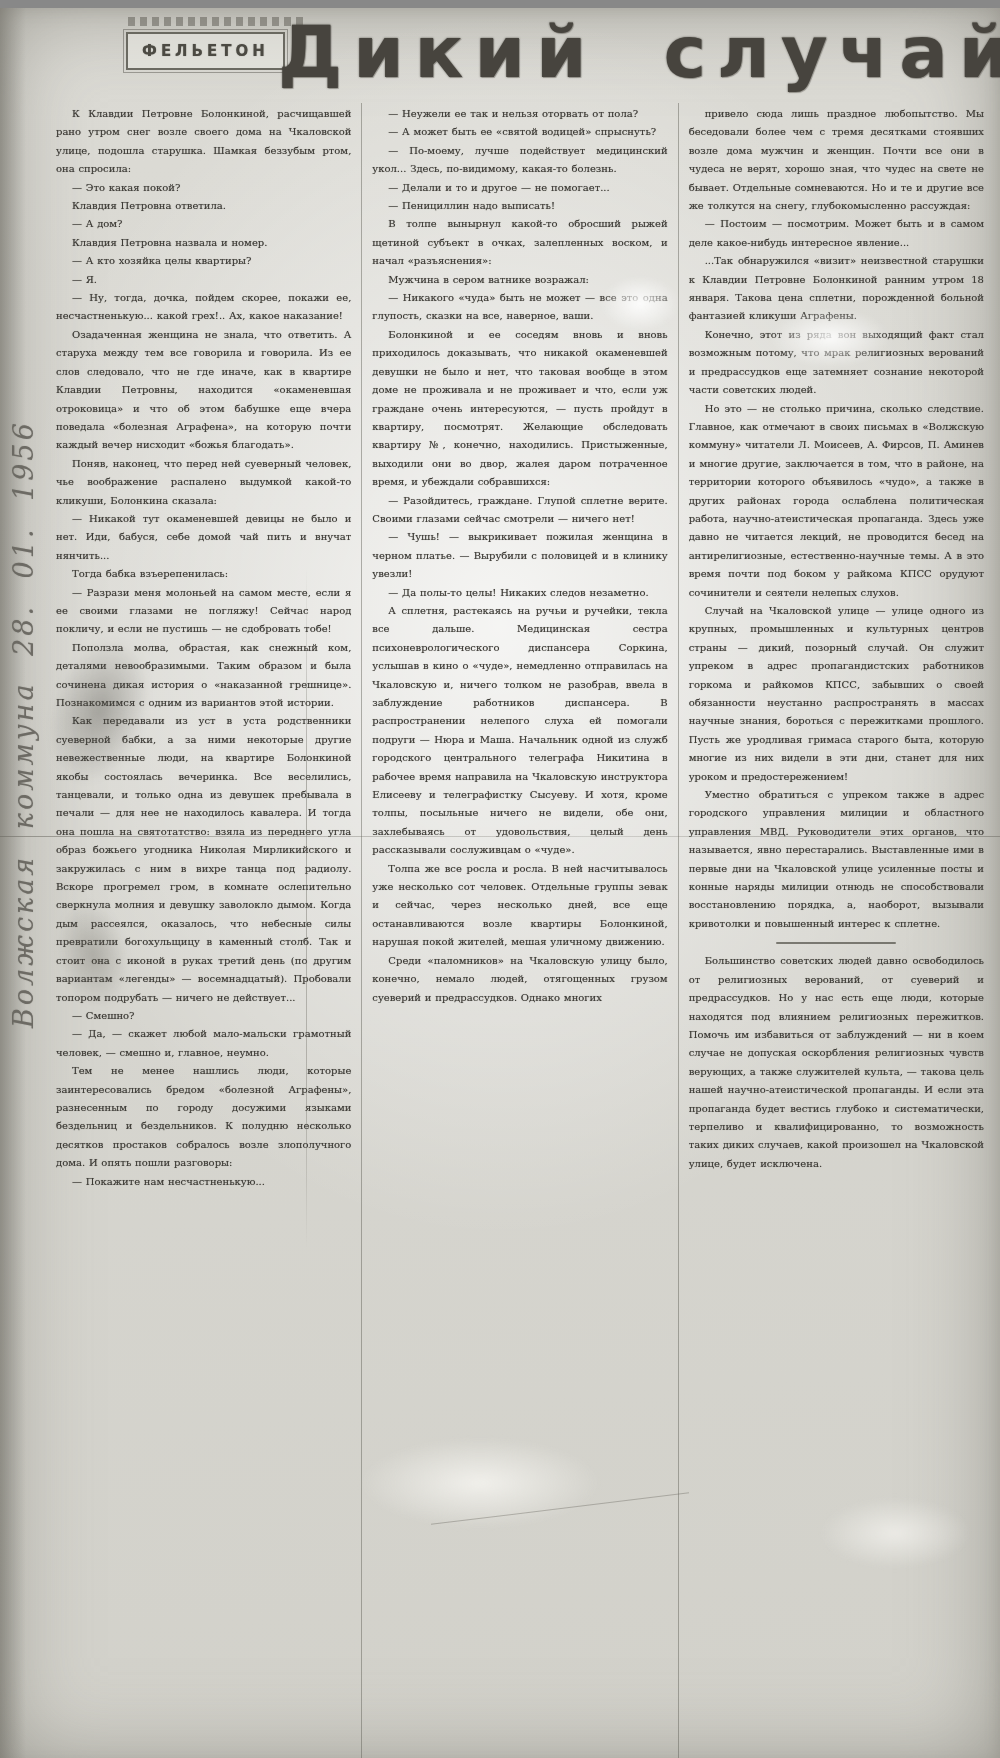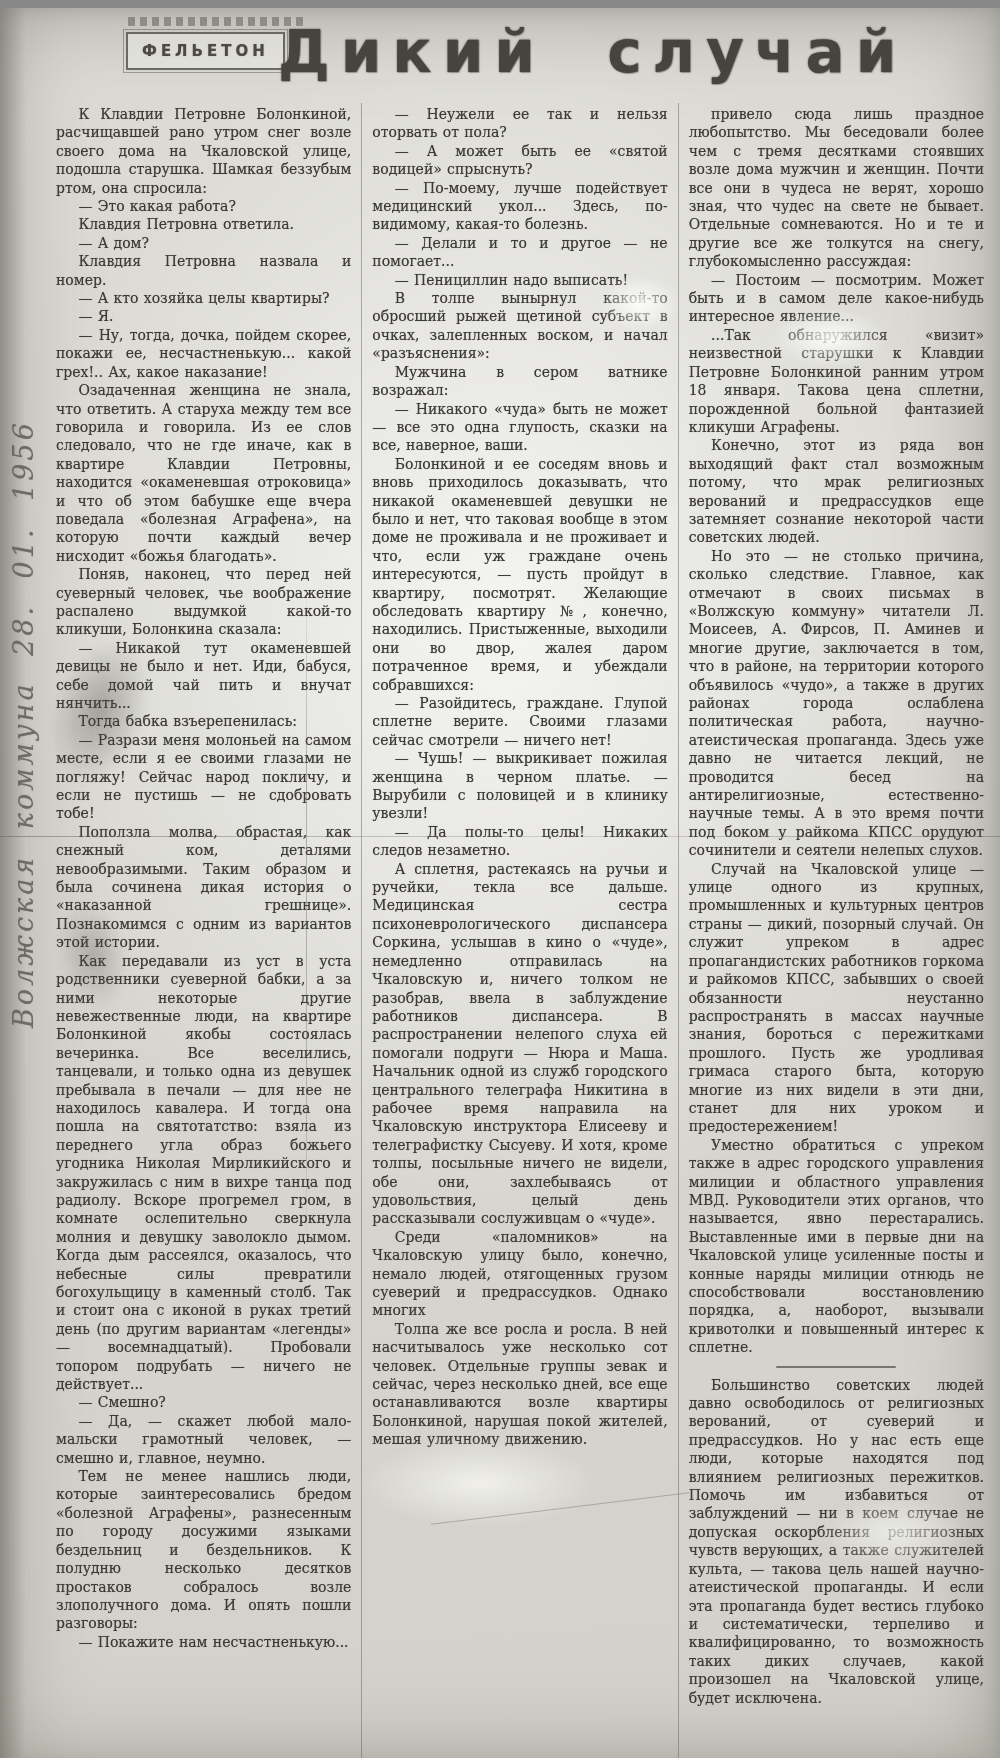--- a/index.html
+++ b/index.html
@@ -30,40 +30,40 @@
     outline-offset:2px;
     font-family:"DejaVu Sans","Liberation Sans",sans-serif;
     font-weight:bold;font-size:15px;letter-spacing:4px;
     color:#4c4a43;
     text-shadow:0 0 1px rgba(70,68,60,.6);
     background:rgba(236,235,230,.5);
   }
   .headline{
     position:absolute;left:278px;top:4px;width:715px;
     font-family:"DejaVu Sans","Liberation Sans",sans-serif;
-    font-weight:bold;font-size:58px;line-height:80px;
+    font-weight:bold;font-size:72px;line-height:80px;
     letter-spacing:11px;word-spacing:30px;
     color:#47443e;
     text-shadow:0 0 2px rgba(62,60,53,.85),1px 1px 0 rgba(62,60,53,.25);
     white-space:nowrap;
   }
   
   .columns{
     position:absolute;top:95px;left:0;right:0;bottom:0;
     display:flex;
     padding:0 6px 0 46px;
     height:1663px;overflow:hidden;
   }
   .col{flex:1 1 0;padding:2px 10px 0 10px;overflow:hidden;}
   .col + .col{border-left:1px solid rgba(92,90,82,.45);}
   .para{
     margin:0;
     text-indent:1.6em;
     text-align:justify;
-    font-size:14px;line-height:18.4px;
+    font-size:10px;line-height:18.4px;
     word-spacing:.06em;
     text-shadow:0 0 .7px rgba(55,53,47,.55);
   }
   .col-divider{
     width:120px;height:2px;margin:9px auto 8px auto;
     background:rgba(80,78,70,.7);
     border-radius:1px;
   }
   
   .margin-note{
@@ -125,21 +125,21 @@
     <div class="rubric-box">
       <span>ФЕЛЬЕТОН</span>
     </div>
     <div class="headline">Дикий случай</div>
   </div>
 
   <div class="columns">
     <div class="col">
       <div>
           <p class="para">К Клавдии Петровне Болонкиной, расчищавшей рано утром снег возле своего дома на Чкаловской улице, подошла старушка. Шамкая беззубым ртом, она спросила:</p>
-          <p class="para">— Это какая работа?</p>
+          <p class="para">— Это какая покой?</p>
           <p class="para">Клавдия Петровна ответила.</p>
           <p class="para">— А дом?</p>
           <p class="para">Клавдия Петровна назвала и номер.</p>
           <p class="para">— А кто хозяйка целы квартиры?</p>
           <p class="para">— Я.</p>
           <p class="para">— Ну, тогда, дочка, пойдем скорее, покажи ее, несчастненькую... какой грех!.. Ах, какое наказание!</p>
           <p class="para">Озадаченная женщина не знала, что ответить. А старуха между тем все говорила и говорила. Из ее слов следовало, что не где иначе, как в квартире Клавдии Петровны, находится «окаменевшая отроковица» и что об этом бабушке еще вчера поведала «болезная Аграфена», на которую почти каждый вечер нисходит «божья благодать».</p>
           <p class="para">Поняв, наконец, что перед ней суеверный человек, чье воображение распалено выдумкой какой-то кликуши, Болонкина сказала:</p>
           <p class="para">— Никакой тут окаменевшей девицы не было и нет. Иди, бабуся, себе домой чай пить и внучат нянчить...</p>
           <p class="para">Тогда бабка взъерепенилась:</p>
@@ -160,22 +160,22 @@
           <p class="para">— Делали и то и другое — не помогает...</p>
           <p class="para">— Пенициллин надо выписать!</p>
           <p class="para">В толпе вынырнул какой-то обросший рыжей щетиной субъект в очках, залепленных воском, и начал «разъяснения»:</p>
           <p class="para">Мужчина в сером ватнике возражал:</p>
           <p class="para">— Никакого «чуда» быть не может — все это одна глупость, сказки на все, наверное, ваши.</p>
           <p class="para">Болонкиной и ее соседям вновь и вновь приходилось доказывать, что никакой окаменевшей девушки не было и нет, что таковая вообще в этом доме не проживала и не проживает и что, если уж граждане очень интересуются, — пусть пройдут в квартиру, посмотрят. Желающие обследовать квартиру №, конечно, находились. Пристыженные, выходили они во двор, жалея даром потраченное время, и убеждали собравшихся:</p>
           <p class="para">— Разойдитесь, граждане. Глупой сплетне верите. Своими глазами сейчас смотрели — ничего нет!</p>
           <p class="para">— Чушь! — выкрикивает пожилая женщина в черном платье. — Вырубили с половицей и в клинику увезли!</p>
           <p class="para">— Да полы-то целы! Никаких следов незаметно.</p>
           <p class="para">А сплетня, растекаясь на ручьи и ручейки, текла все дальше. Медицинская сестра психоневрологического диспансера Соркина, услышав в кино о «чуде», немедленно отправилась на Чкаловскую и, ничего толком не разобрав, ввела в заблуждение работников диспансера. В распространении нелепого слуха ей помогали подруги — Нюра и Маша. Начальник одной из служб городского центрального телеграфа Никитина в рабочее время направила на Чкаловскую инструктора Елисееву и телеграфистку Сысуеву. И хотя, кроме толпы, посыльные ничего не видели, обе они, захлебываясь от удовольствия, целый день рассказывали сослуживцам о «чуде».</p>
+          <p class="para">Толпа же все росла и росла. В ней насчитывалось уже несколько сот человек. Отдельные группы зевак и сейчас, через несколько дней, все еще останавливаются возле квартиры Болонкиной, нарушая покой жителей, мешая уличному движению.</p>
           <p class="para">Среди «паломников» на Чкаловскую улицу было, конечно, немало людей, отягощенных грузом суеверий и предрассудков. Однако многих</p>
-          <p class="para">Толпа же все росла и росла. В ней насчитывалось уже несколько сот человек. Отдельные группы зевак и сейчас, через несколько дней, все еще останавливаются возле квартиры Болонкиной, нарушая покой жителей, мешая уличному движению.</p>
         </div>
     </div>
     <div class="col">
       <div>
           <p class="para">привело сюда лишь праздное любопытство. Мы беседовали более чем с тремя десятками стоявших возле дома мужчин и женщин. Почти все они в чудеса не верят, хорошо зная, что чудес на свете не бывает. Отдельные сомневаются. Но и те и другие все же толкутся на снегу, глубокомысленно рассуждая:</p>
           <p class="para">— Постоим — посмотрим. Может быть и в самом деле какое-нибудь интересное явление...</p>
           <p class="para">...Так обнаружился «визит» неизвестной старушки к Клавдии Петровне Болонкиной ранним утром 18 января. Такова цена сплетни, порожденной больной фантазией кликуши Аграфены.</p>
           <p class="para">Конечно, этот из ряда вон выходящий факт стал возможным потому, что мрак религиозных верований и предрассудков еще затемняет сознание некоторой части советских людей.</p>
           <p class="para">Но это — не столько причина, сколько следствие. Главное, как отмечают в своих письмах в «Волжскую коммуну» читатели Л. Моисеев, А. Фирсов, П. Аминев и многие другие, заключается в том, что в районе, на территории которого объявилось «чудо», а также в других районах города ослаблена политическая работа, научно-атеистическая пропаганда. Здесь уже давно не читается лекций, не проводится бесед на антирелигиозные, естественно-научные темы. А в это время почти под боком у райкома КПСС орудуют сочинители и сеятели нелепых слухов.</p>
           <p class="para">Случай на Чкаловской улице — улице одного из крупных, промышленных и культурных центров страны — дикий, позорный случай. Он служит упреком в адрес пропагандистских работников горкома и райкомов КПСС, забывших о своей обязанности неустанно распространять в массах научные знания, бороться с пережитками прошлого. Пусть же уродливая гримаса старого быта, которую многие из них видели в эти дни, станет для них уроком и предостережением!</p>

